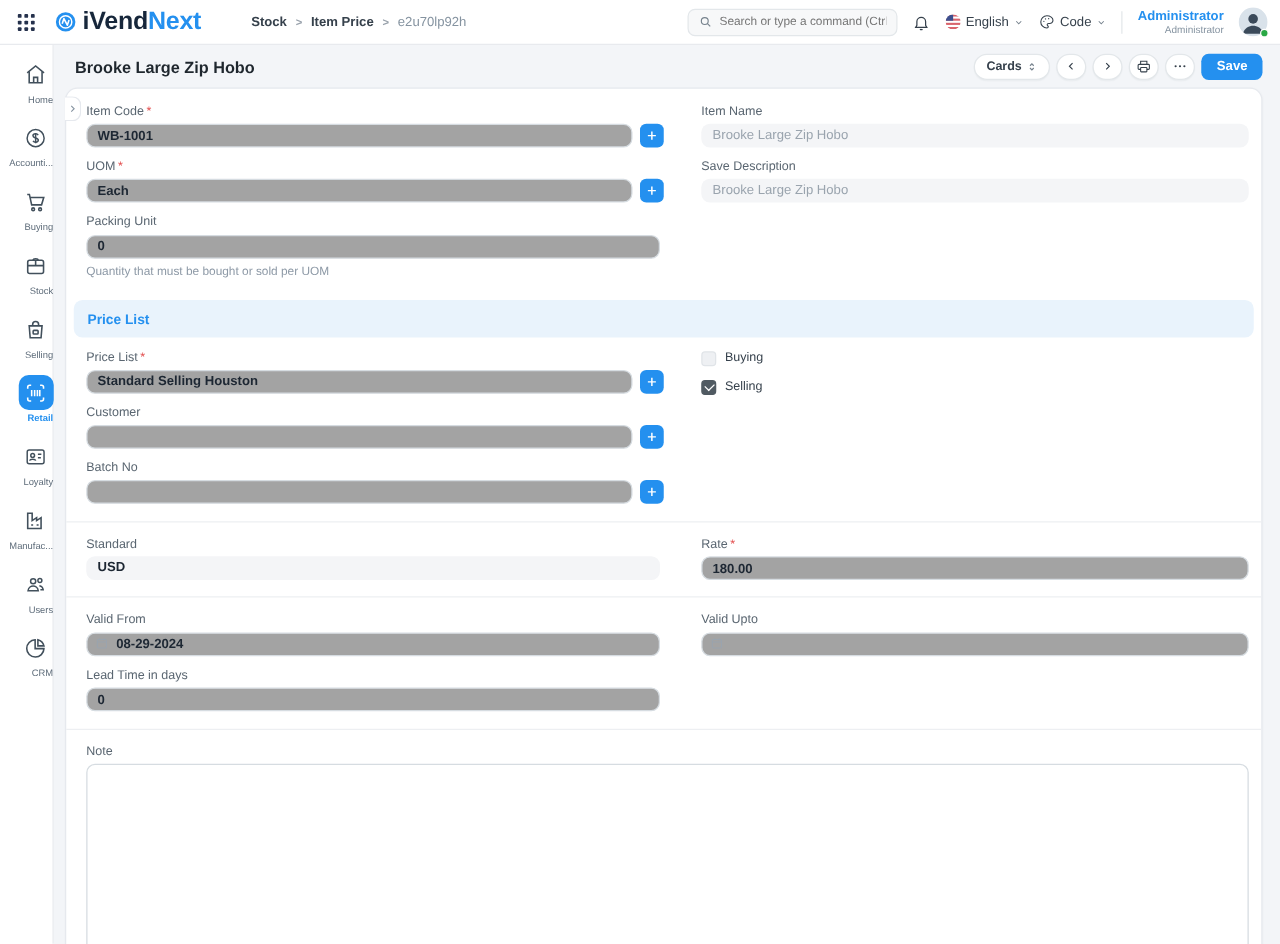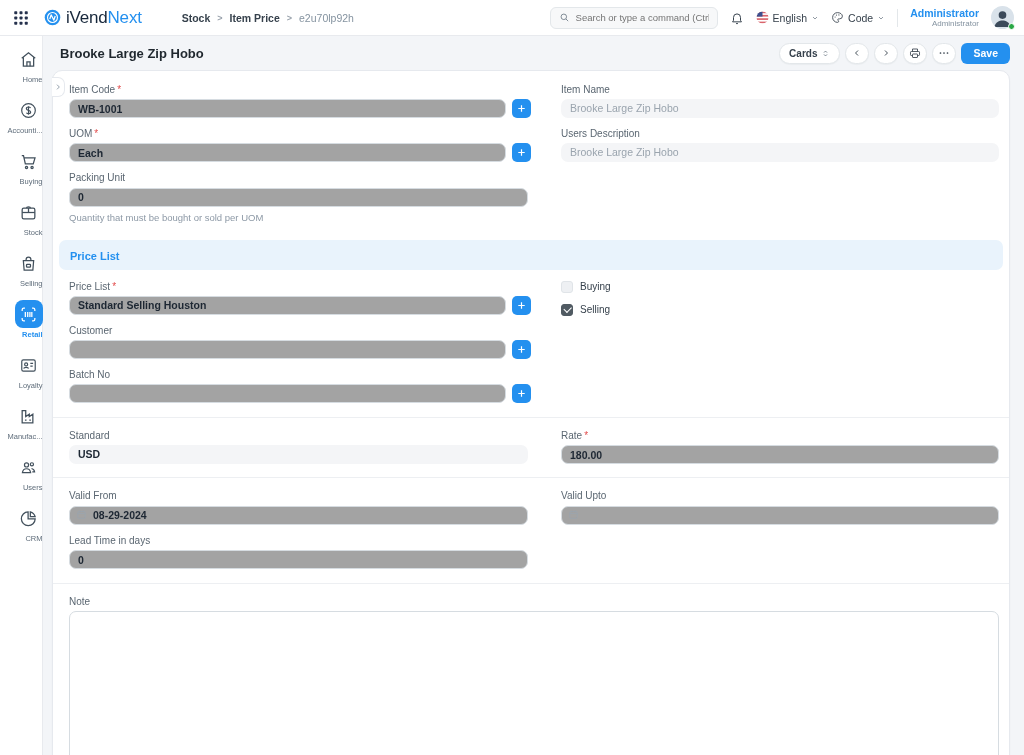--- a/index.html
+++ b/index.html
@@ -6,21 +6,21 @@
   html,body { width:1024px; height:755px; overflow:hidden; background:#f3f5f8;
     font-family:"Liberation Sans", sans-serif; color:#36414c; }
   svg { display:block; }
 
   
   .navbar { position:fixed; top:0; left:0; width:1024px; height:36px; background:#fff;
     border-bottom:1px solid #e8eaee; display:flex; align-items:center; z-index:30; }
   .nav-left { display:flex; align-items:center; gap:14px; padding-left:12px; }
   .grid-btn { width:18px; height:18px; color:#25314c; cursor:pointer; }
   .logo { display:flex; align-items:center; gap:5px; }
-  .logo-text { font-size:17px; font-weight:normal; color:#17273b; letter-spacing:-0.2px; }
+  .logo-text { font-size:20px; font-weight:bold; color:#17273b; letter-spacing:-0.2px; }
   .logo-text .next { color:#2490ef; }
   .breadcrumb { display:flex; align-items:center; gap:7px; margin-left:40px; font-size:10.5px; font-weight:bold; }
   .crumb { color:#36414c; cursor:pointer; }
   .crumb.current { color:#8593a0; font-weight:normal; }
   .crumb-sep { color:#98a1ab; font-size:9px; }
   .nav-right { margin-left:auto; display:flex; align-items:center; gap:12px; padding-right:10px; }
   .search-box { display:flex; align-items:center; gap:6px; width:168px; height:22px;
     background:#f7f8f9; border:1px solid #e3e7ea; border-radius:6px; padding:0 8px; }
   .search-box input { border:none; outline:none; background:transparent; width:100%;
     font-size:9.5px; color:#74808b; font-family:inherit; }
@@ -387,21 +387,21 @@
           <input class="inp" style="width: 459px;" value="0">
           <div class="help-text">Quantity that must be bought or sold per UOM</div>
         </div>
       </div>
       <div class="right-col">
         <div class="field">
           <label class="f-label">Item Name</label>
           <div class="readonly">Brooke Large Zip Hobo</div>
         </div>
         <div class="field">
-          <label class="f-label">Users Description</label>
+          <label class="f-label">Save Description</label>
           <div class="readonly">Brooke Large Zip Hobo</div>
         </div>
       </div>
     </div>
 
     <div class="section-band">
       <span>Price List</span>
     </div>
 
     <div class="section two-col" style="padding-top:11px;">

